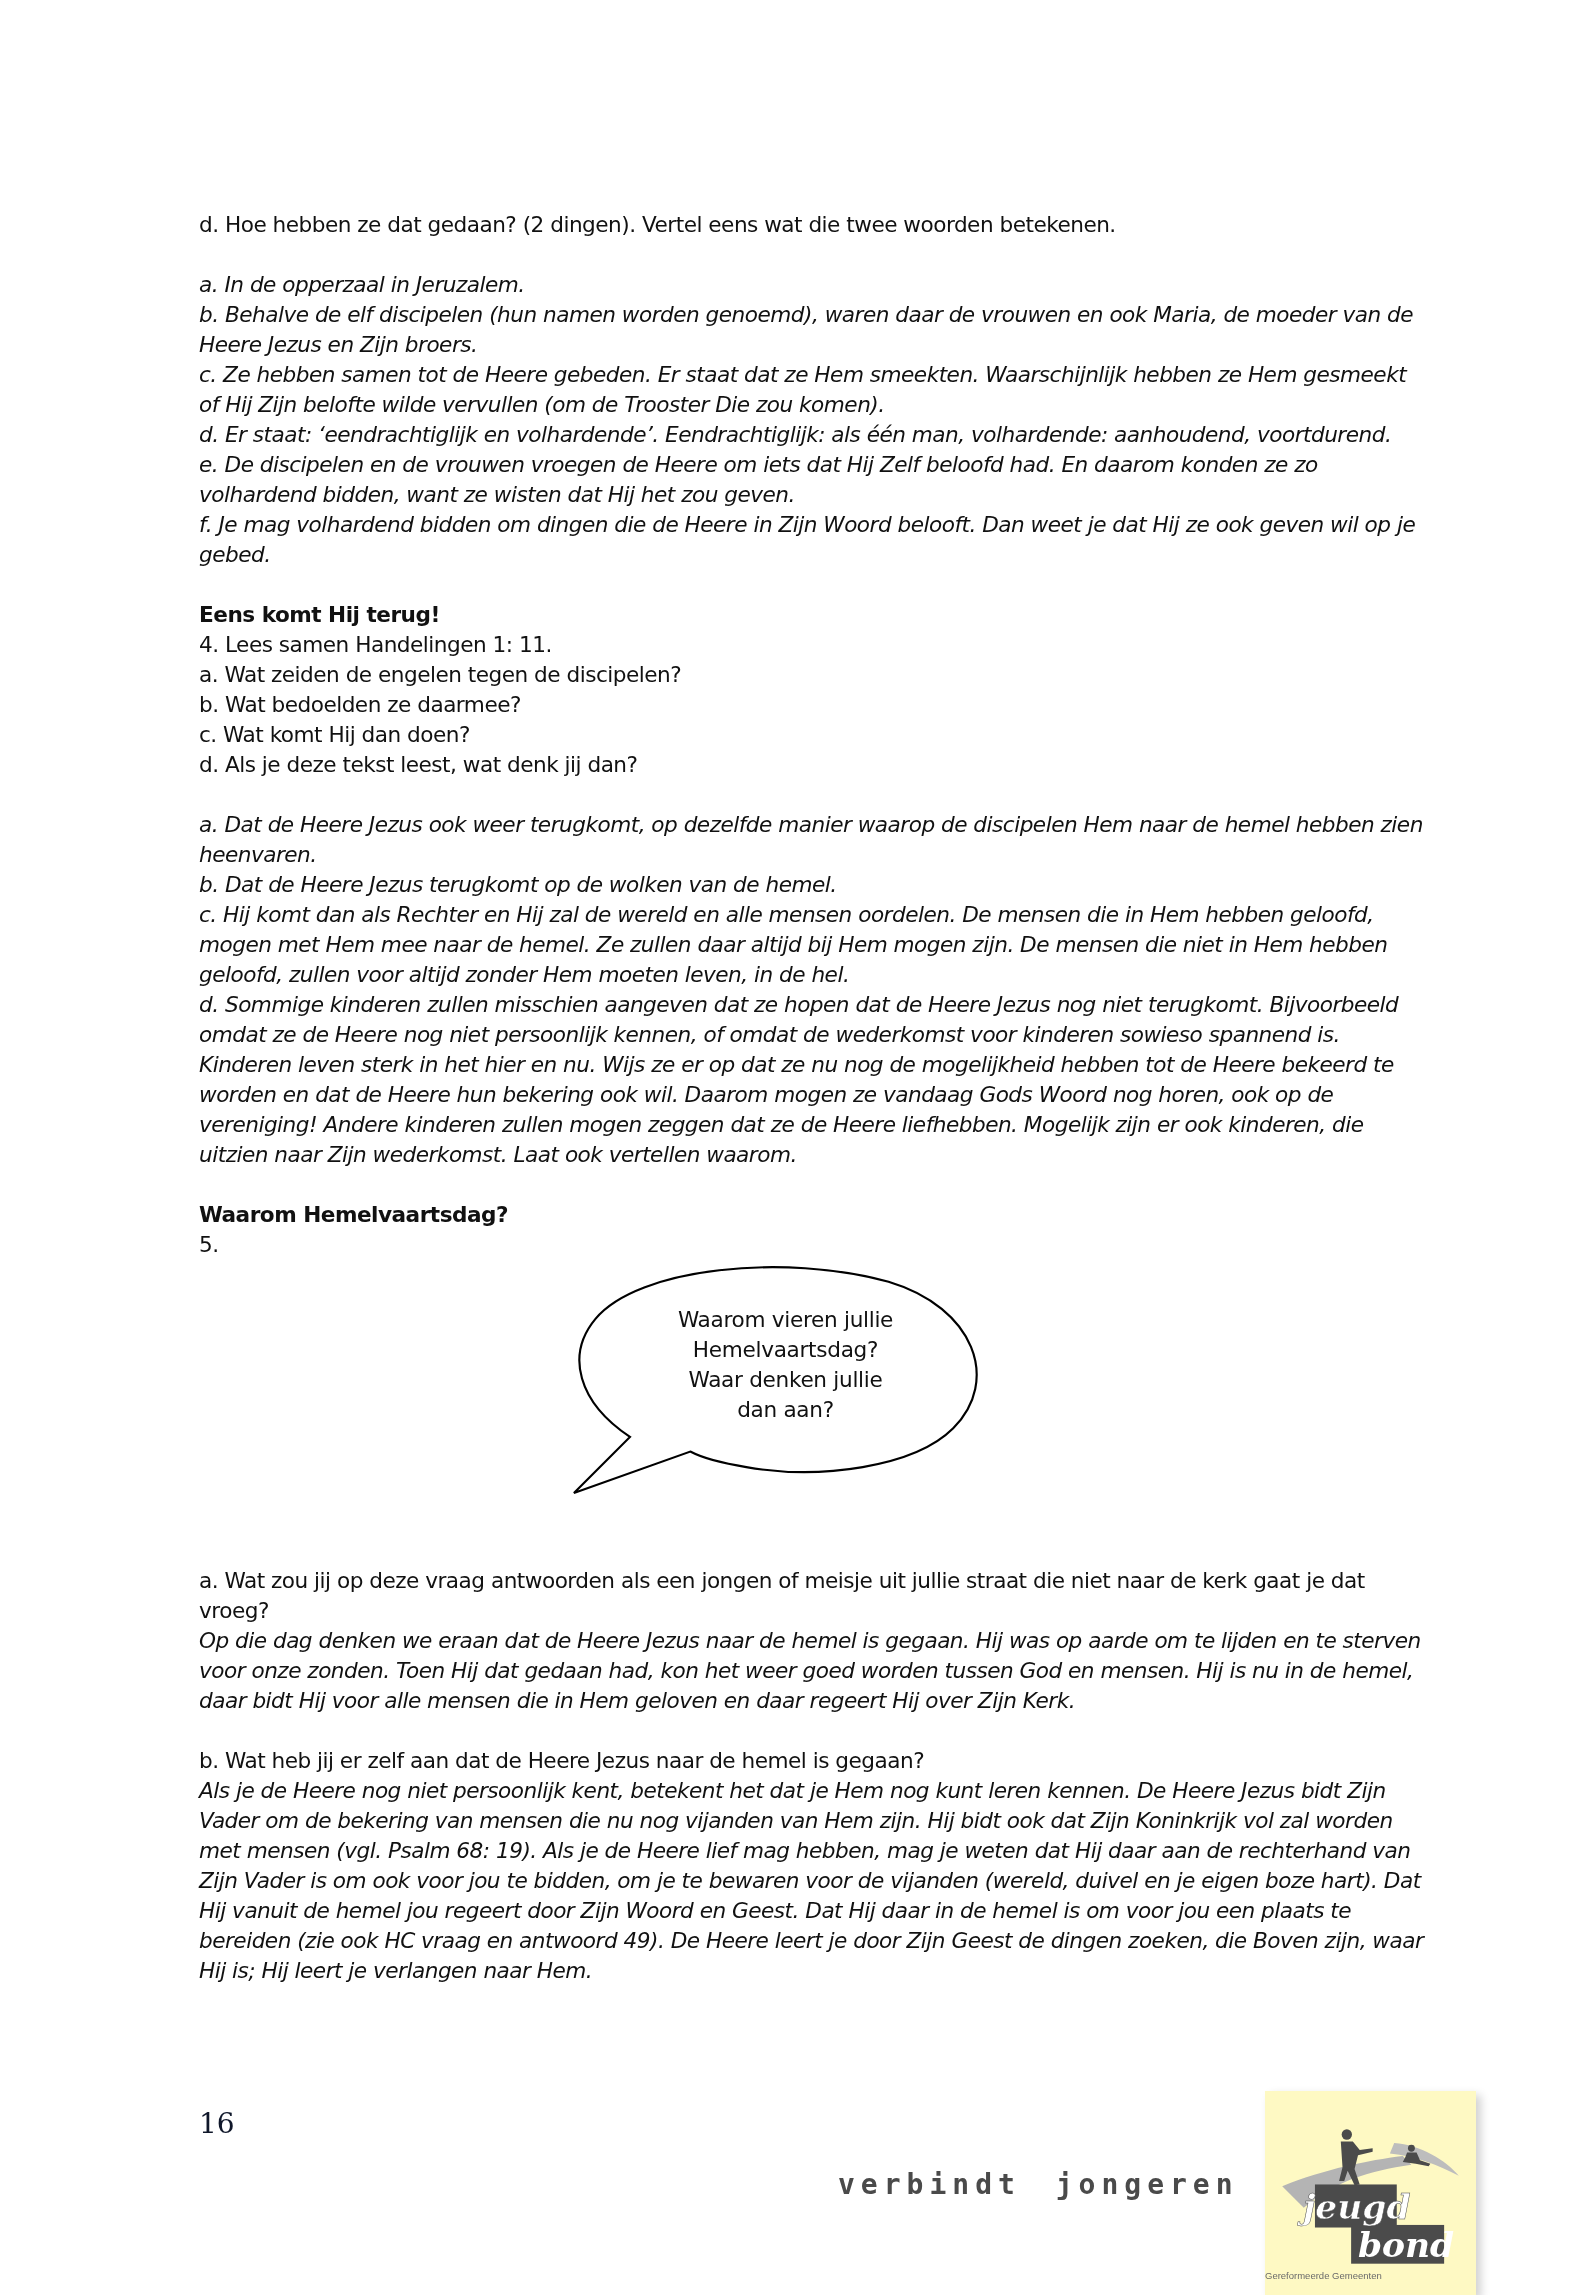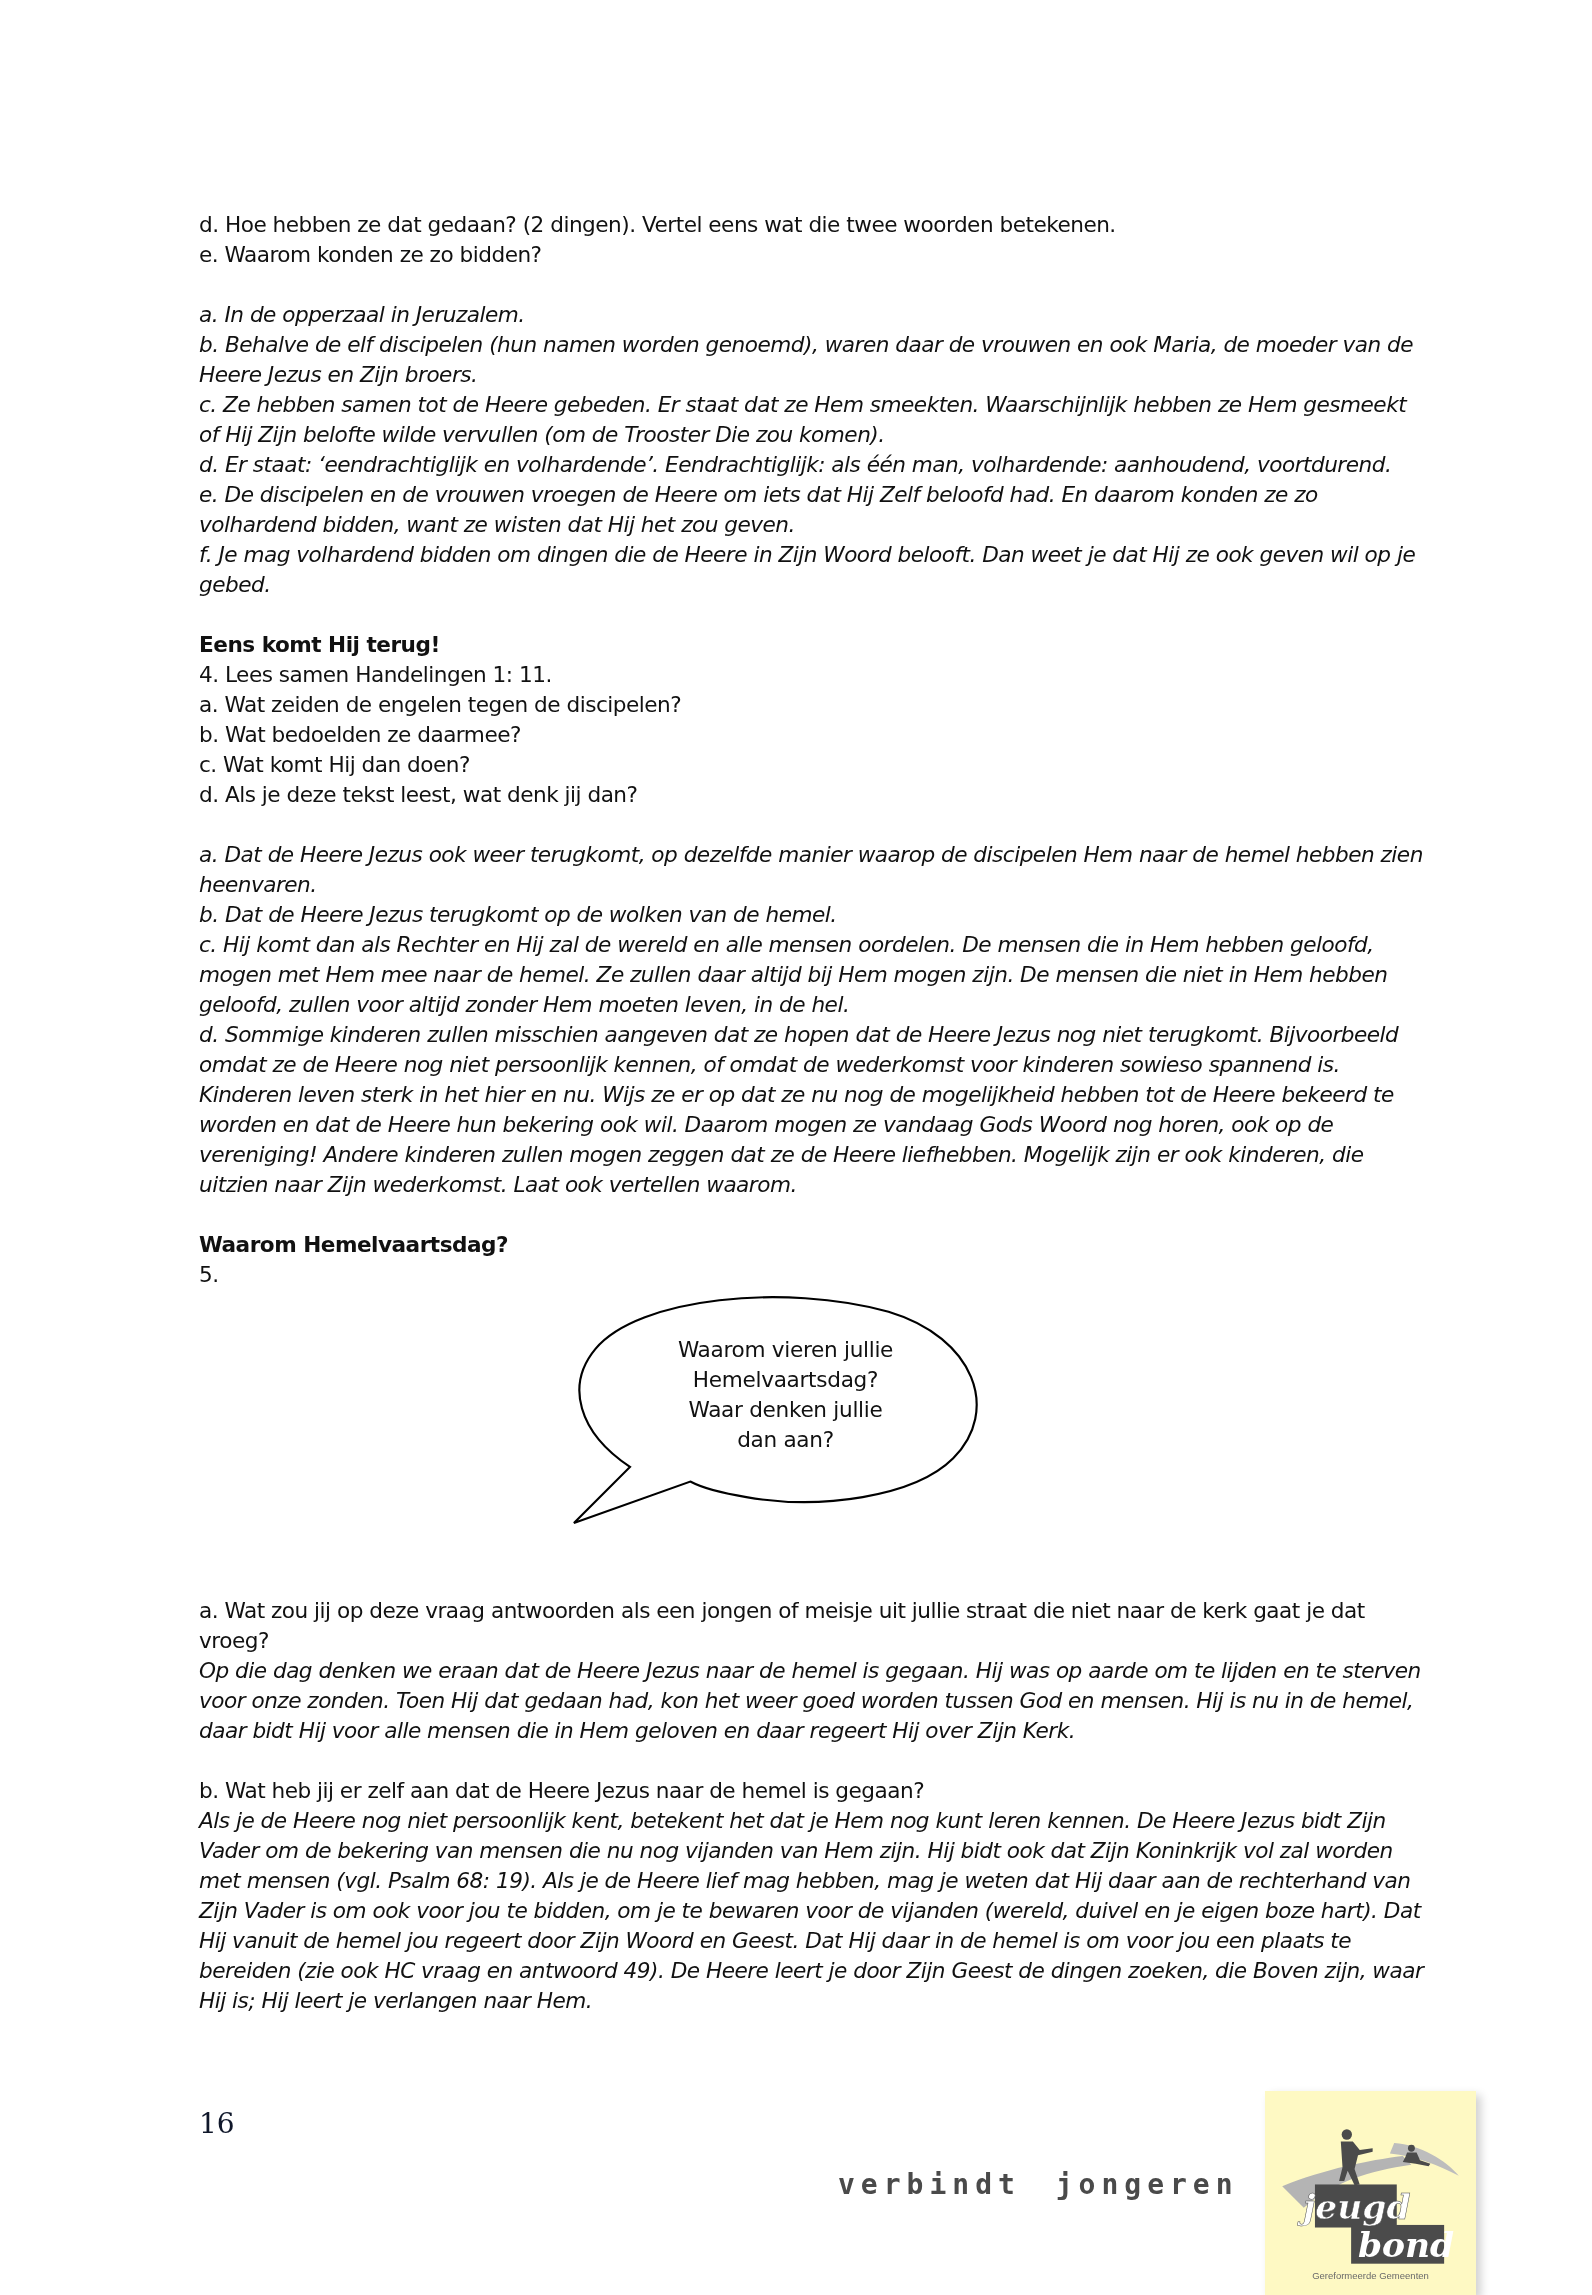--- a/index.html
+++ b/index.html
@@ -22,31 +22,30 @@
                  font-size: 21.6px; line-height: 30px; font-style: normal; letter-spacing: -0.3px; }
 
   
   .page-number { position: absolute; left: 191px; top: 2107px;
                  font-family: "DejaVu Serif", serif; font-size: 28px; color: #0f172a; }
   .tagline { position: absolute; left: 830px; top: 2168px; font-family: "DejaVu Sans Mono", monospace;
              font-size: 28px; font-weight: bold; color: #4a4a4a; letter-spacing: 6px; word-spacing: 12px; }
   .logo { position: absolute; left: 1257px; top: 2091px; width: 211px; height: 205px; background: #fef9c3;
           box-shadow: 5.2px 3.5px 8.6px rgba(0,0,0,0.18); }
   .logo svg { position: absolute; left: 0; top: 0; }
-  .logo-sub { position: absolute; left: 0; width: 211px; top: 179px; text-align: center;
+  .logo-sub { position: absolute; left: 0; width: 211px; top: 179px; text-align: left;
               font-family: "Liberation Sans", sans-serif; font-size: 9.5px; color: #6a6a6a; }
 </style>
 </head>
 <body>
 
 <div class="page">
 
   <div class="content">
     <p class="q">d. Hoe hebben ze dat gedaan? (2 dingen). Vertel eens wat die twee woorden betekenen.</p>
-    <p class="q">e. Waarom konden ze zo bidden?</p>
     <div class="gap"></div>
 
     <p class="a">a. In de opperzaal in Jeruzalem.</p>
     <p class="a">b. Behalve de elf discipelen (hun namen worden genoemd), waren daar de vrouwen en ook Maria, de moeder van de Heere Jezus en Zijn broers.</p>
     <p class="a">c. Ze hebben samen tot de Heere gebeden. Er staat dat ze Hem smeekten. Waarschijnlijk hebben ze Hem gesmeekt of Hij Zijn belofte wilde vervullen (om de Trooster Die zou komen).</p>
     <p class="a">d. Er staat: ‘eendrachtiglijk en volhardende’. Eendrachtiglijk: als één man, volhardende: aanhoudend, voortdurend.</p>
     <p class="a">e. De discipelen en de vrouwen vroegen de Heere om iets dat Hij Zelf beloofd had. En daarom konden ze zo volhardend bidden, want ze wisten dat Hij het zou geven.</p>
     <p class="a">f. Je mag volhardend bidden om dingen die de Heere in Zijn Woord belooft. Dan weet je dat Hij ze ook geven wil op je gebed.</p>
     <div class="gap"></div>
 

